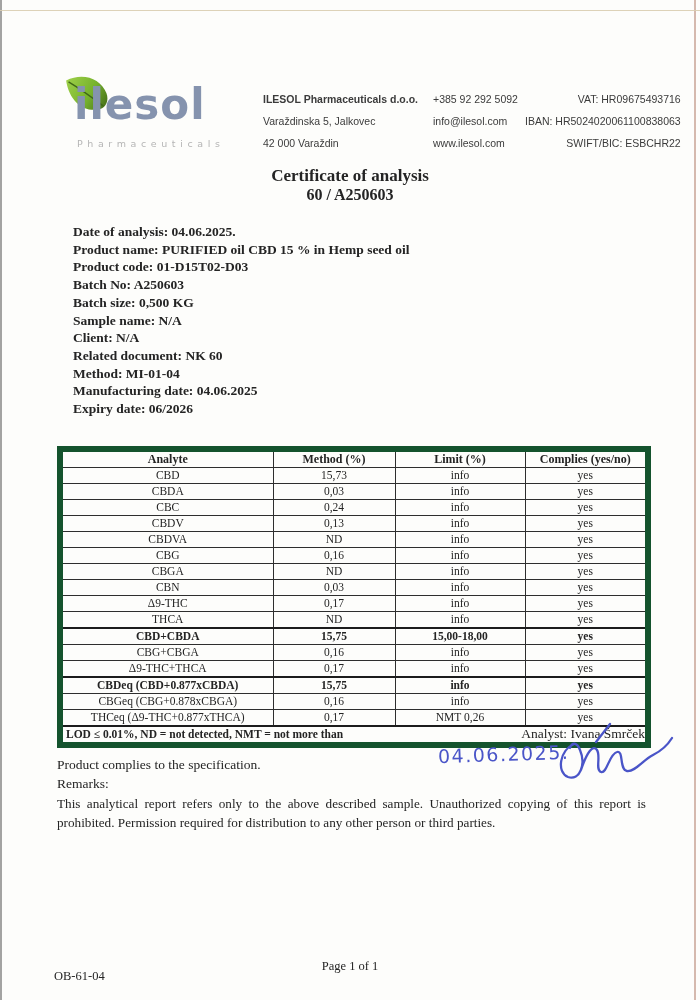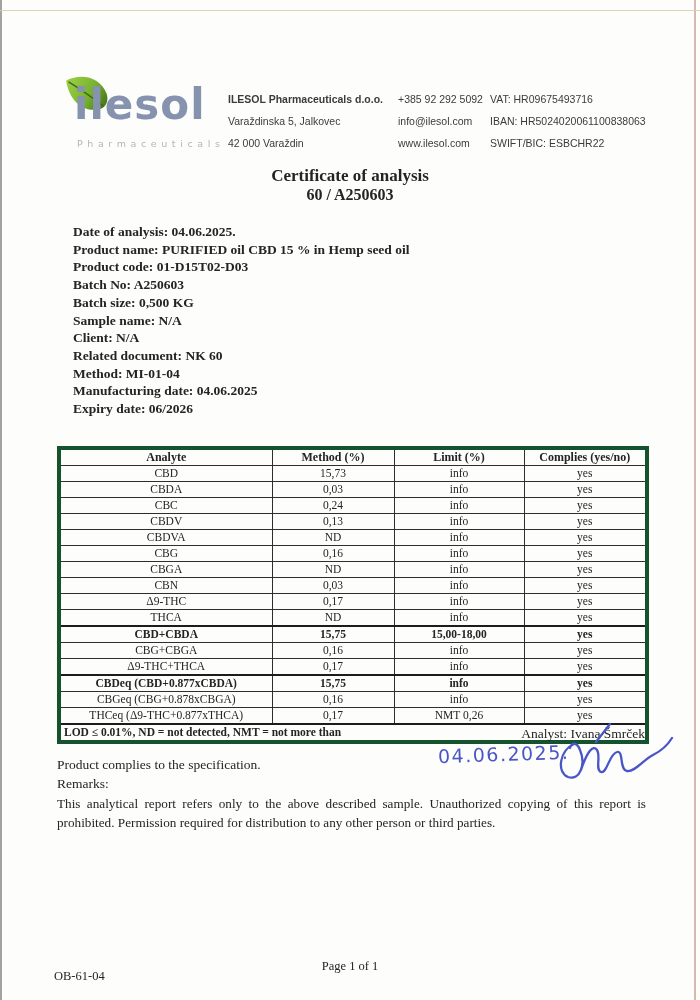--- a/index.html
+++ b/index.html
@@ -19,39 +19,39 @@
     position:absolute; left:74px; top:84px;
     font-family:"DejaVu Sans", sans-serif; font-weight:700;
     font-size:42px; line-height:1; letter-spacing:1px; color:#8593ae;
   }
   .logo-sub {
     position:absolute; left:77px; top:138px;
     font-family:"DejaVu Sans", sans-serif; font-size:9.5px;
     letter-spacing:4.6px; color:#b5b5b5;
   }
   .contact-col { position:absolute; top:88px; font-family:"Liberation Sans", sans-serif;
-    font-size:10.5px; line-height:22px; color:#3b3b3b; white-space:nowrap; }
+    font-size:10.5px; line-height:22px; color:#3b3b3b; white-space:nowrap;margin-left:35px; }
   .col-address { left:228px; }
   .col-comms   { left:398px; }
-  .col-bank    { left:490px; }
+  .col-bank    { left:490px;text-align:right; }
   .company-name { font-weight:bold; }
 
   
   .title { position:absolute; left:0; right:0; top:166px; text-align:center;
     font-weight:bold; line-height:19px; }
   .title-line1 { font-size:17px; }
   .title-line2 { font-size:16px; }
 
   
   .details { position:absolute; left:57px; top:223px; }
   .detail-line { font-size:13.5px; font-weight:bold; line-height:17.7px; white-space:nowrap;margin-left:16px; }
 
   
   .coa-table { position:absolute; left:57px; top:446px; width:588px;
-    border-collapse:collapse; border:4px solid #14532d; table-layout:fixed; }
+    border-collapse:collapse; border:6px solid #14532d; table-layout:fixed; }
   .coa-table th, .coa-table td {
     border:1px solid #2e2e2e; text-align:center; padding:1px 2px;
     font-size:11.5px; line-height:1.1; height:13px; overflow:hidden; white-space:nowrap;
   }
   .coa-table th { font-weight:bold; font-size:12px; }
   .coa-table tr.group-start td { border-top:2px solid #1c1c1c;font-weight:bold; }
   .coa-table td.footnote-cell { text-align:left; font-weight:bold; font-size:11.5px;
     padding-left:3px; border-top:2px solid #1c1c1c; }
 
   

